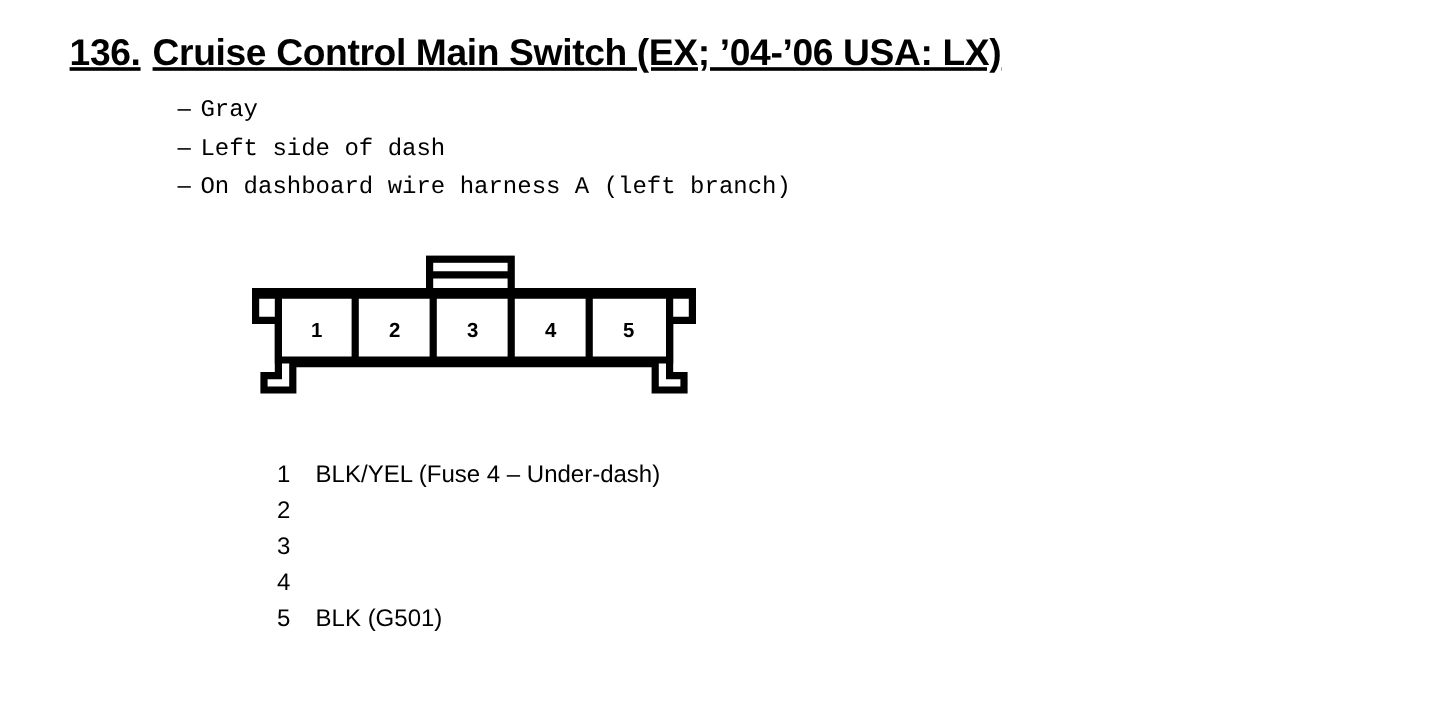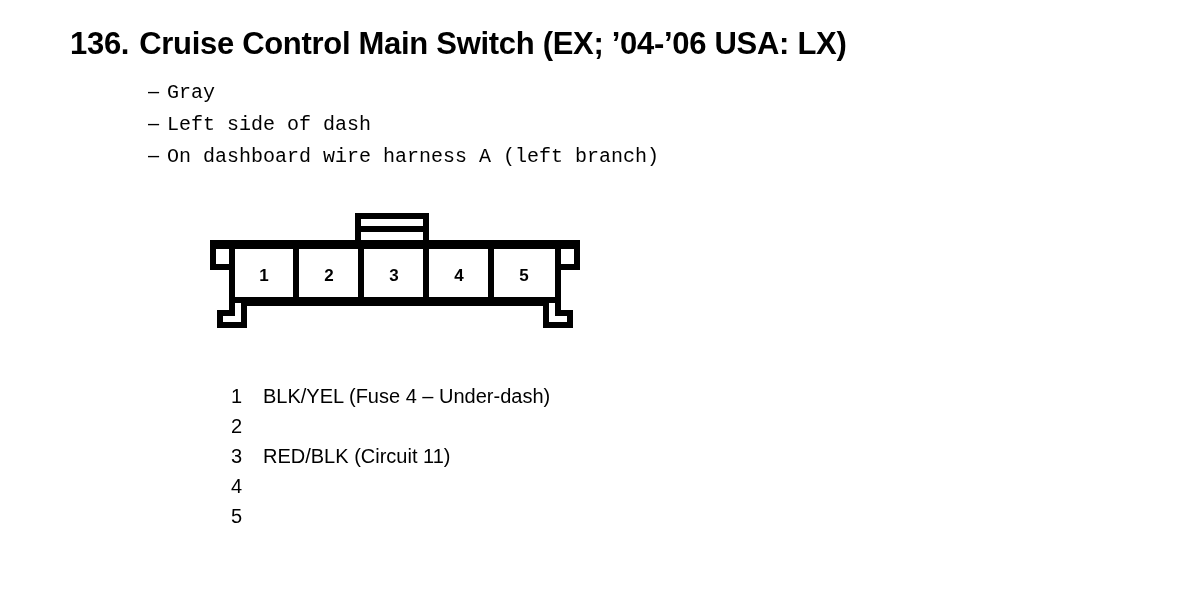--- a/index.html
+++ b/index.html
@@ -19,25 +19,26 @@
   }
 
   .page {
     position: absolute;
     inset: 0;
   }
 
   
   .title-row {
     position: absolute;
-    left: 70px;
+    left: 58px;
     top: 26px;
     display: flex;
     align-items: flex-start;
     white-space: nowrap;
+    text-decoration: underline;
   }
   .title-number {
     font-size: 31px;
     font-weight: bold;
     letter-spacing: -0.3px;
   }
   .title-text {
     font-size: 31px;
     font-weight: bold;
     margin-left: 10px;
@@ -179,23 +180,23 @@
   <div class="legend">
     <div class="legend-row">
       <span class="legend-num">1</span>
       <span class="legend-desc">BLK/YEL (Fuse 4 – Under-dash)</span>
     </div>
     <div class="legend-row">
       <span class="legend-num">2</span>
     </div>
     <div class="legend-row">
       <span class="legend-num">3</span>
-      <span class="legend-desc">RED/BLK (Circuit 11)</span>
     </div>
     <div class="legend-row">
       <span class="legend-num">4</span>
     </div>
     <div class="legend-row">
       <span class="legend-num">5</span>
+      <span class="legend-desc">BLK (G501)</span>
     </div>
   </div>
 
 </div>
 
 </body></html>

